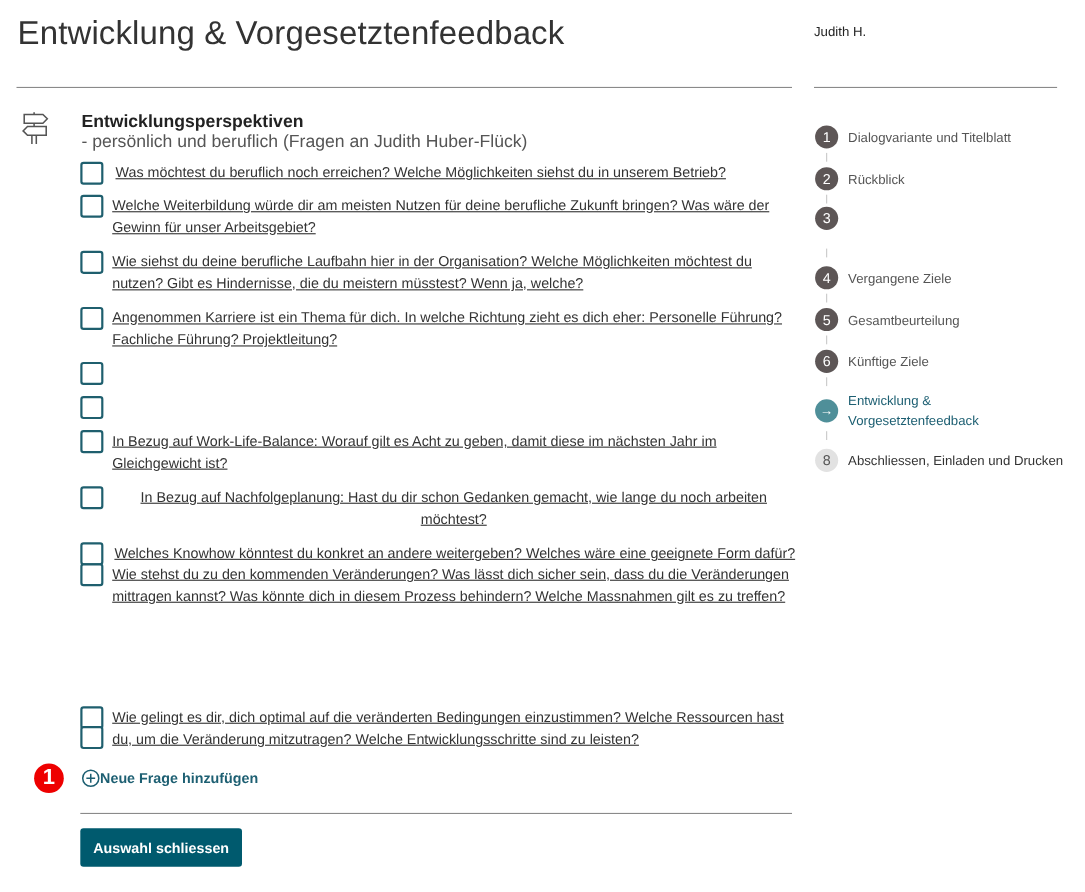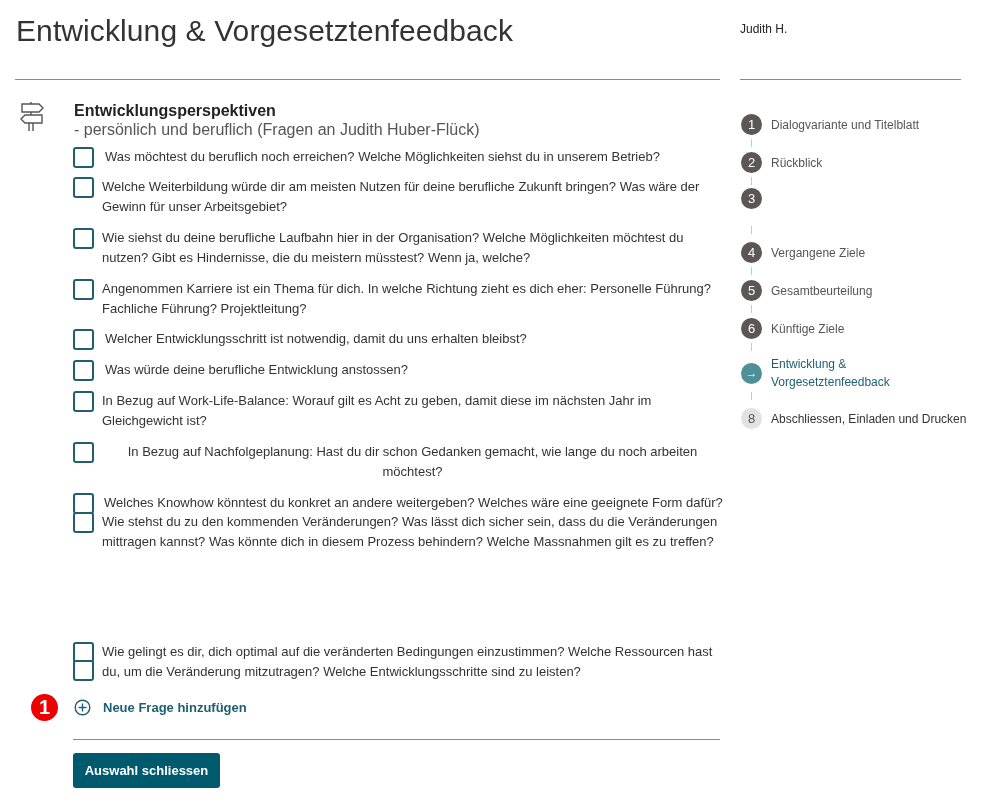--- a/index.html
+++ b/index.html
@@ -14,21 +14,21 @@
 
   .user-name { position: absolute; left: 740px; top: 22px; font-size: 12px; color: #222; }
   .side-rule { position: absolute; left: 740px; top: 79px; width: 221px; height: 1px; background: #8a8a8a; }
 
   .section-icon { position: absolute; left: 17px; top: 101px; width: 30px; height: 34px; }
   .section-title { position: absolute; left: 74px; top: 102px; font-size: 16px; font-weight: bold; color: #222; }
   .section-subtitle { position: absolute; left: 74px; top: 121px; font-size: 16px; color: #555; }
 
   .question {
     position: absolute; left: 73px; width: 650px;
-    display: flex; align-items: flex-start;
+    display: flex; align-items: flex-start; text-decoration: underline;
   }
   .checkbox {
     flex: 0 0 auto; width: 21px; height: 21px;
     border: 2px solid #1f5f6e; border-radius: 3px; background: #fff;
     margin-top: 0px; cursor: pointer;
   }
   .q-text {
     margin-left: 8px; font-size: 13px; line-height: 20px; color: #333;
     padding-top: 0px;
   }
@@ -36,21 +36,21 @@
 
   .badge-one {
     position: absolute; left: 31px; top: 694px; width: 27px; height: 27px;
     border-radius: 50%; background: #ee0000; color: #fff;
     font-weight: bold; font-size: 20px; line-height: 27px; text-align: center;
   }
   .add-question {
     position: absolute; left: 74px; top: 699px; display: flex; align-items: center; cursor: pointer;
   }
   .add-icon { width: 17px; height: 17px; }
-  .add-label { margin-left: 12px; font-size: 13px; font-weight: bold; color: #1d5f72; }
+  .add-label { margin-left: 0; font-size: 13px; font-weight: bold; color: #1d5f72; }
 
   .bottom-rule { position: absolute; left: 73px; top: 739px; width: 647px; height: 1px; background: #8a8a8a; }
   .close-button {
     position: absolute; left: 73px; top: 753px; width: 147px; height: 35px;
     background: #005a6e; color: #fff; border: none; border-radius: 3px;
     font-family: "Liberation Sans", "DejaVu Sans", sans-serif;
     font-size: 13px; font-weight: bold; cursor: pointer;
   }
 
   .steps { position: absolute; left: 741px; top: 0; }
@@ -99,25 +99,23 @@
 <div class="question" style="top:228px;">
   <div class="checkbox"></div>
   <div class="q-text">Wie siehst du deine berufliche Laufbahn hier in der Organisation? Welche Möglichkeiten möchtest du nutzen? Gibt es Hindernisse, die du meistern müsstest? Wenn ja, welche?</div>
 </div>
 <div class="question" style="top:279px;">
   <div class="checkbox"></div>
   <div class="q-text">Angenommen Karriere ist ein Thema für dich. In welche Richtung zieht es dich eher: Personelle Führung? Fachliche Führung? Projektleitung?</div>
 </div>
 <div class="question" style="top:329px;">
   <div class="checkbox"></div>
-  <div class="q-text single">Welcher Entwicklungsschritt ist notwendig, damit du uns erhalten bleibst?</div>
 </div>
 <div class="question" style="top:360px;">
   <div class="checkbox"></div>
-  <div class="q-text single">Was würde deine berufliche Entwicklung anstossen?</div>
 </div>
 <div class="question" style="top:391px;">
   <div class="checkbox"></div>
   <div class="q-text">In Bezug auf Work-Life-Balance: Worauf gilt es Acht zu geben, damit diese im nächsten Jahr im Gleichgewicht ist?</div>
 </div>
 <div class="question" style="top:442px;text-align:center;">
   <div class="checkbox"></div>
   <div class="q-text">In Bezug auf Nachfolgeplanung: Hast du dir schon Gedanken gemacht, wie lange du noch arbeiten möchtest?</div>
 </div>
 <div class="question" style="top:493px;">

